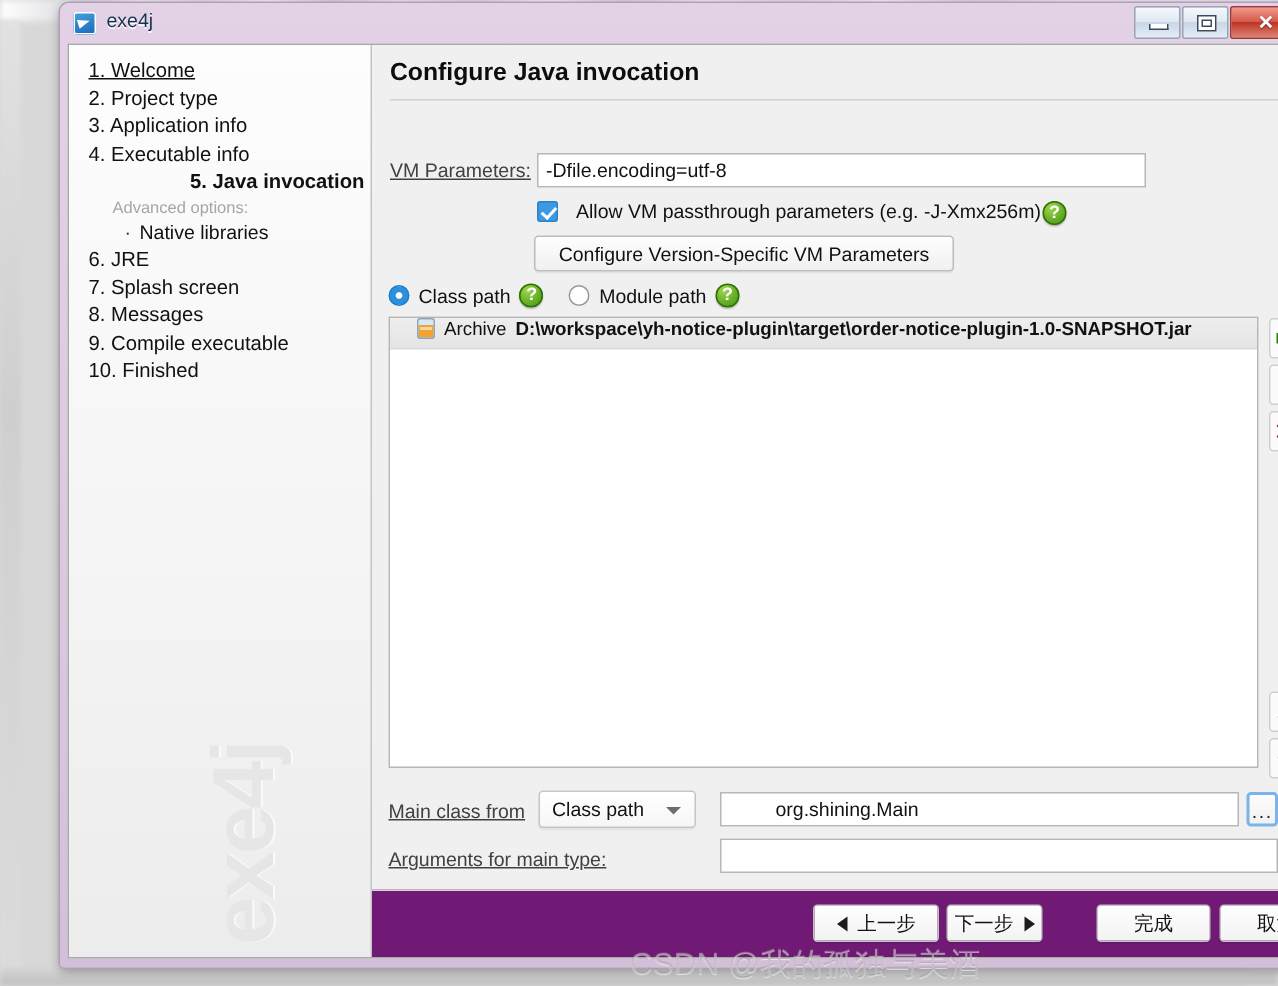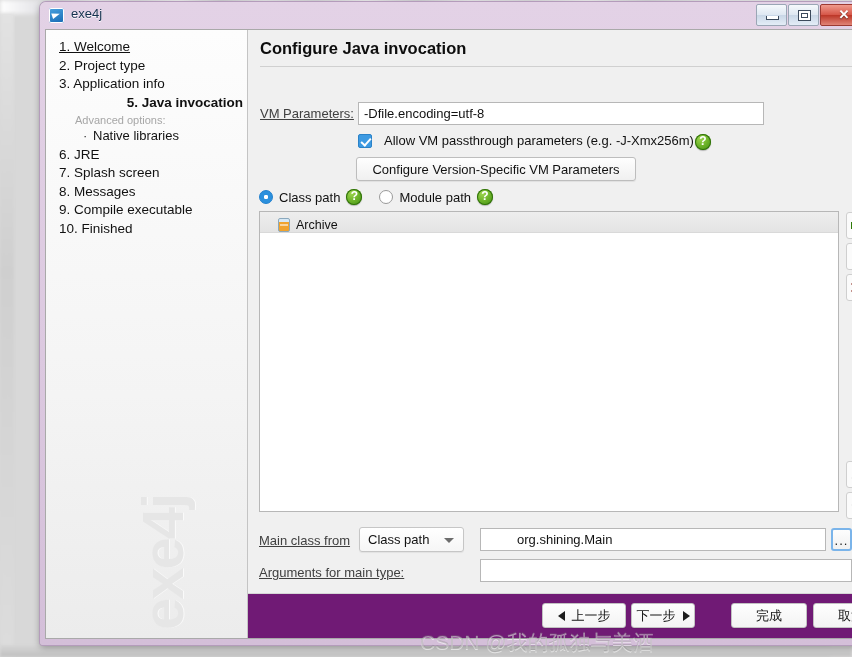--- a/index.html
+++ b/index.html
@@ -226,21 +226,21 @@
   .radio-label { font-size: 13px; color: #111111; margin: 0 6px 0 6px; white-space: nowrap; }
 
   
   #listbox {
     position: absolute; left: 222px; top: 182px;
     width: 580px; height: 300px;
     background: #ffffff; border: 1px solid #b7b7b7;
     box-sizing: border-box; overflow: hidden;
   }
   .list-row {
-    height: 20px; display: flex; align-items: flex-end;
+    height: 20px; display: flex; align-items: flex-start;
     background: linear-gradient(180deg, #eeeeee, #e4e4e4);
     border-bottom: 1px solid #d9d9d9;
     padding-left: 18px; gap: 6px;
   }
   .jar-icon {
     width: 12px; height: 14px; flex: 0 0 12px; position: relative;
     background: linear-gradient(180deg, #d6e8f5 0 28%, #f0a32e 28% 100%);
     border: 1px solid #8aa8bd; border-radius: 2px;
     box-sizing: border-box;
   }
@@ -400,20 +400,21 @@
     </div>
   </div>
 
   <div id="client">
 
     <div id="sidebar">
       <div class="nav">
         <div class="nav-item first">1. Welcome</div>
         <div class="nav-item">2. Project type</div>
         <div class="nav-item">3. Application info</div>
+        <div class="nav-item">4. Executable info</div>
         <div class="nav-item active">5. Java invocation</div>
         <div class="nav-sub-head">Advanced options:</div>
         <div class="nav-sub">
           <span class="dot">·</span><span>Native libraries</span>
         </div>
         <div class="nav-item">6. JRE</div>
         <div class="nav-item">7. Splash screen</div>
         <div class="nav-item">8. Messages</div>
         <div class="nav-item">9. Compile executable</div>
         <div class="nav-item">10. Finished</div>
@@ -445,20 +446,21 @@
         <span style="display:inline-block;width:17px;"></span>
         <span class="radio"></span>
         <span class="radio-label">Module path</span>
         <span class="helpicon" style="position:relative; left:0; top:0;"></span>
       </div>
 
       <div id="listbox" style="left:11px; top:181px; width:580px; height:301px;">
         <div class="list-row">
           <span class="jar-icon"></span>
           <span class="list-text">Archive</span>
+          <span class="list-text" style="font-weight:bold;">D:\workspace\yh-notice-plugin\target\order-notice-plugin-1.0-SNAPSHOT.jar</span>
         </div>
       </div>
 
       <div class="sq-btn" style="left:598px; top:182px;">
         <span class="ic-plus"></span>
       </div>
       <div class="sq-btn" style="left:598px; top:213px;">
         <span class="ic-edit">
           <span class="pad"></span>
             <span class="pencil"></span>

